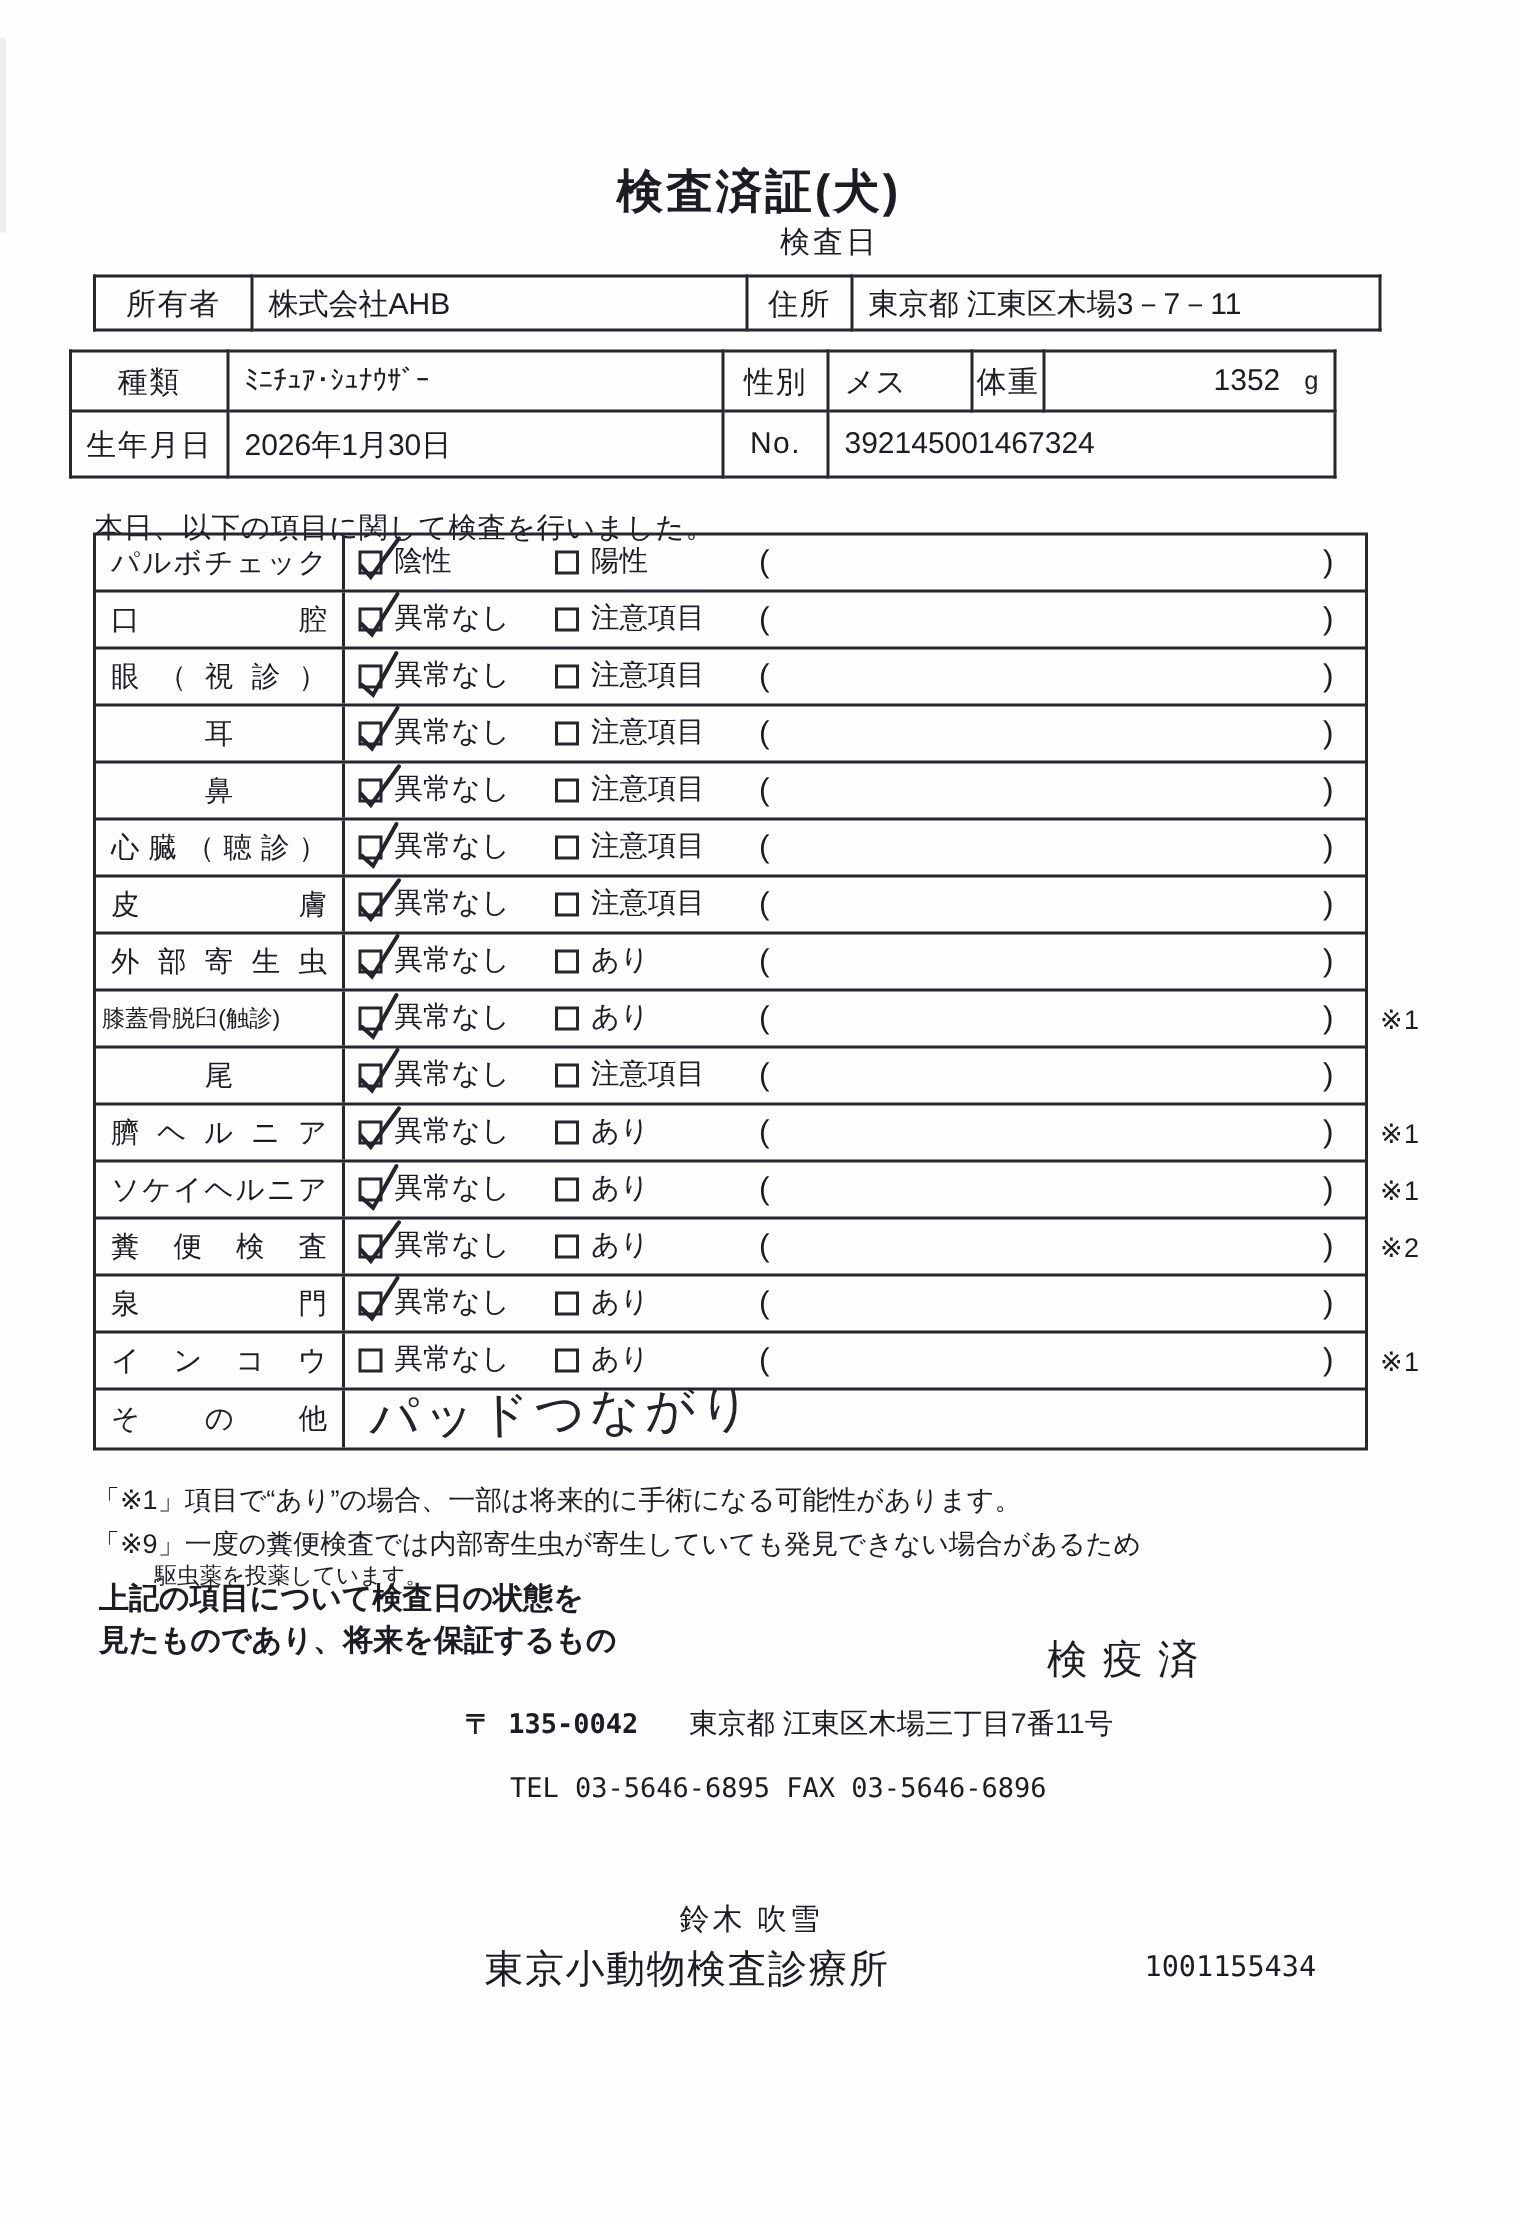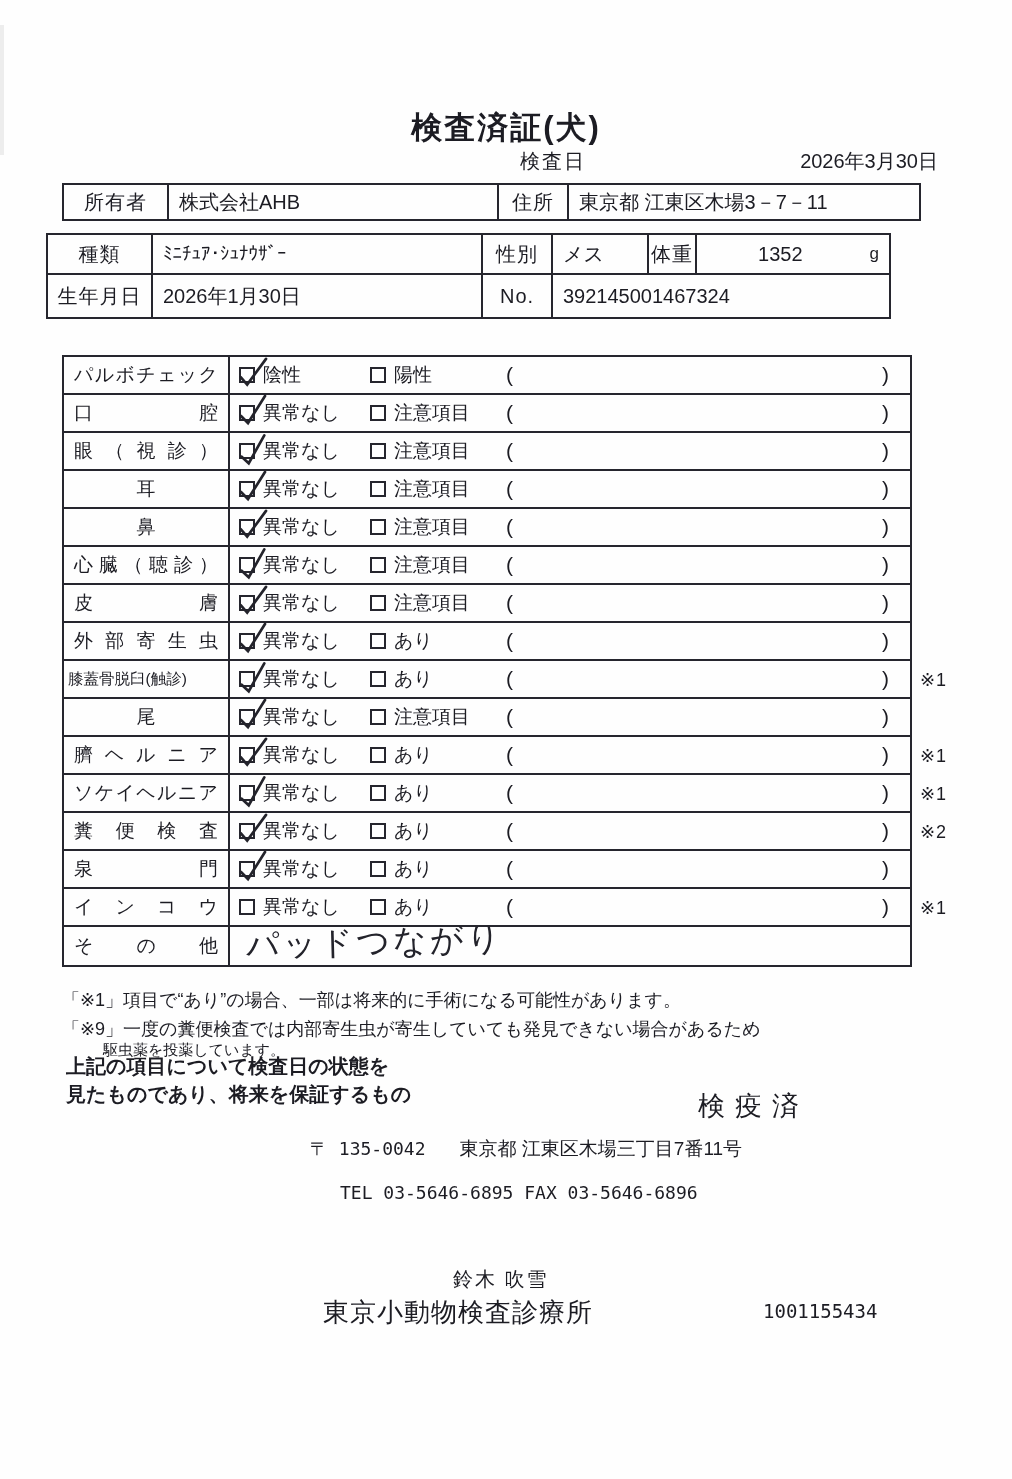--- a/index.html
+++ b/index.html
@@ -15,21 +15,21 @@
   table{border-collapse:collapse;table-layout:fixed;padding-left:46px;}
   td{border:2px solid #26262e;padding:0 10px;font-size:20px;overflow:hidden;white-space:nowrap;}
   td.lbl{text-align:center;padding:0 2px;letter-spacing:1px;}
   .owner-table{position:absolute;top:183px;left:62px;}
   .owner-table td{height:34px;}
   .info-table{position:absolute;top:233px;left:46px;}
   .info-table tr.r1 td{height:38px;}
   .info-table tr.r2 td{height:42px;}
   .breed{font-size:19px;}
   .weight-cell{display:flex;align-items:center;}
-  .weight-val{flex:1;text-align:center;}
+  .weight-val{flex:1;text-align:right;}
   .weight-unit{margin-left:16px;font-size:17px;}
   .intro{position:absolute;top:320px;left:63px;font-size:19px;letter-spacing:0.5px;}
   
   .ins-table{position:absolute;top:355px;left:62px;width:846px;border:2px solid #26262e;}
   .ins-row{position:relative;display:flex;height:38px;border-bottom:2px solid #26262e;box-sizing:border-box;}
   .ins-row:last-child{border-bottom:none;}
   .cell-label{width:166px;box-sizing:border-box;border-right:2px solid #26262e;
     display:flex;align-items:center;font-size:19px;padding:0 10px;}
   .cell-label.justify{justify-content:space-between;}
   .cell-label.center{justify-content:center;}
@@ -50,38 +50,37 @@
   .row-note{position:absolute;left:856px;top:0;line-height:38px;font-size:18px;letter-spacing:1px;white-space:nowrap;}
   .handwritten{position:absolute;left:16px;top:-7px;font-size:33px;letter-spacing:3px;
     font-weight:500;color:#23232b;transform:rotate(-1.5deg);white-space:nowrap;}
   
   .fn1{position:absolute;top:970px;left:62px;font-size:18px;}
   .fn2{position:absolute;top:999px;left:62px;font-size:18px;}
   .fn3{position:absolute;top:1026px;left:103px;font-size:15px;}
   .disclaimer{position:absolute;top:1052px;left:66px;font-size:20px;font-weight:600;line-height:28px;}
   .stamp{position:absolute;top:1088px;left:698px;font-size:27px;letter-spacing:10px;}
   .addr-line{position:absolute;top:1136px;left:310px;font-size:19px;}
-  .addr-line .postal{font-family:"DejaVu Sans Mono","Liberation Mono",monospace;margin-right:34px;font-size:18px;}
+  .addr-line .postal{font-family:"DejaVu Sans Mono","Liberation Mono",monospace;margin-right:34px;font-size:18px;font-weight:bold;}
   .tel-line{position:absolute;top:1182px;left:340px;font-size:18px;
     font-family:"DejaVu Sans Mono","Liberation Mono",monospace;}
   .clinic-name{position:absolute;top:1295px;left:323px;font-size:26px;letter-spacing:1px;}
   .vet-name{position:absolute;top:1266px;left:453px;font-size:20px;letter-spacing:2px;}
   .serial{position:absolute;top:1300px;left:763px;font-size:19px;
     font-family:"DejaVu Sans Mono","Liberation Mono",monospace;}
 </style>
 </head>
 <body>
 
 <div class="page">
   <div class="edge-strip"></div>
 
   <h1 class="doc-title">検査済証(犬)</h1>
 
   <span class="exam-date-label">検査日</span>
-  <span class="exam-date-value">2026年3月30日</span>
 
   <table class="owner-table">
     <tbody>
         <tr>
       <td class="lbl" style="width:99px;">所有者</td>
       <td style="width:308px;">株式会社AHB</td>
       <td class="lbl" style="width:64px;">住所</td>
       <td style="width:330px;">東京都 江東区木場3－7－11</td>
     </tr>
   </tbody>
@@ -104,20 +103,21 @@
     </tr>
     <tr class="r2">
       <td class="lbl">生年月日</td>
       <td>2026年1月30日</td>
       <td class="lbl">No.</td>
       <td colspan="3">392145001467324</td>
     </tr>
   </tbody>
     </table>
 
+  <p class="intro">本日、以下の項目に関して検査を行いました。</p>
 
   <div class="ins-table">
     <div class="ins-row">
       <div class="cell-label justify">
           <span>パ</span>
           <span>ル</span>
           <span>ボ</span>
           <span>チ</span>
           <span>ェ</span>
           <span>ッ</span>

